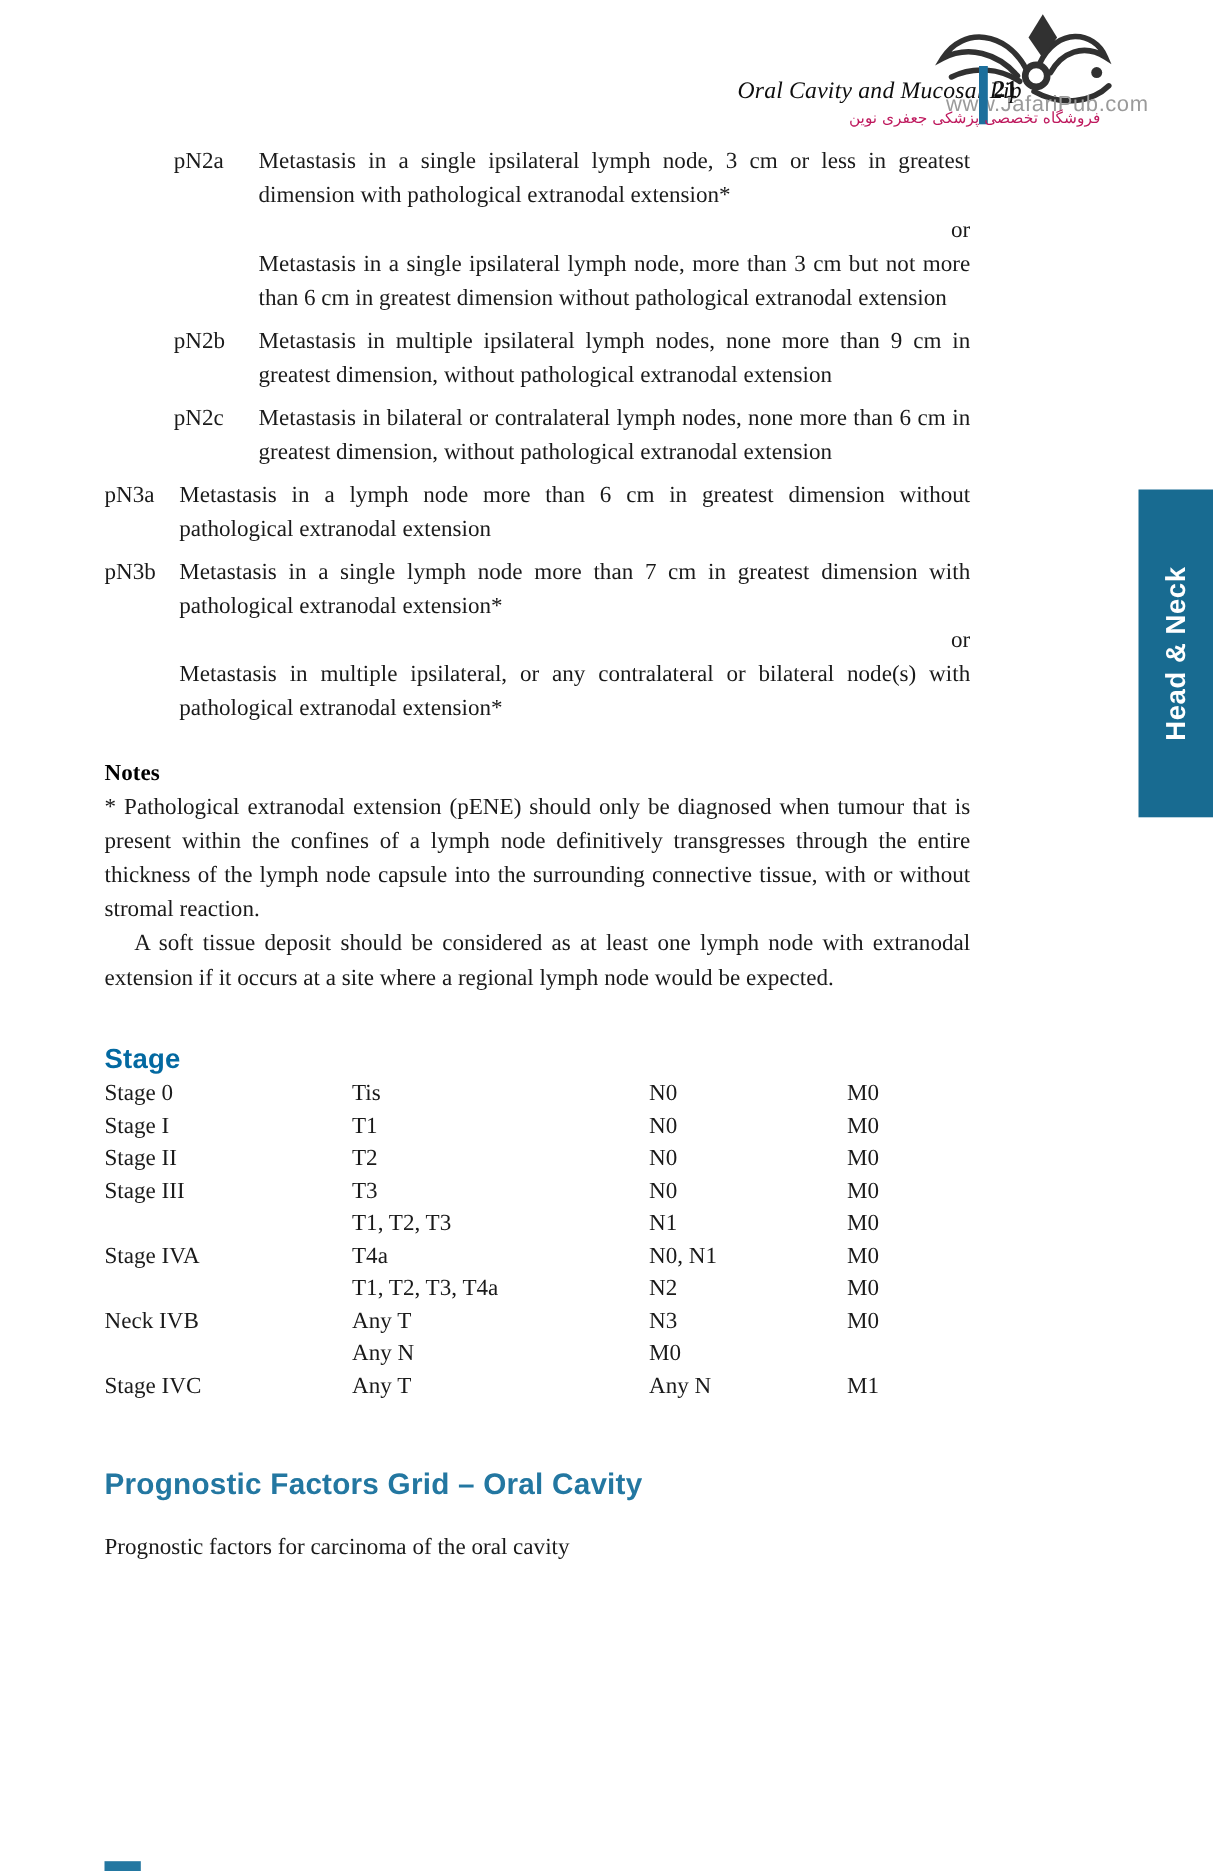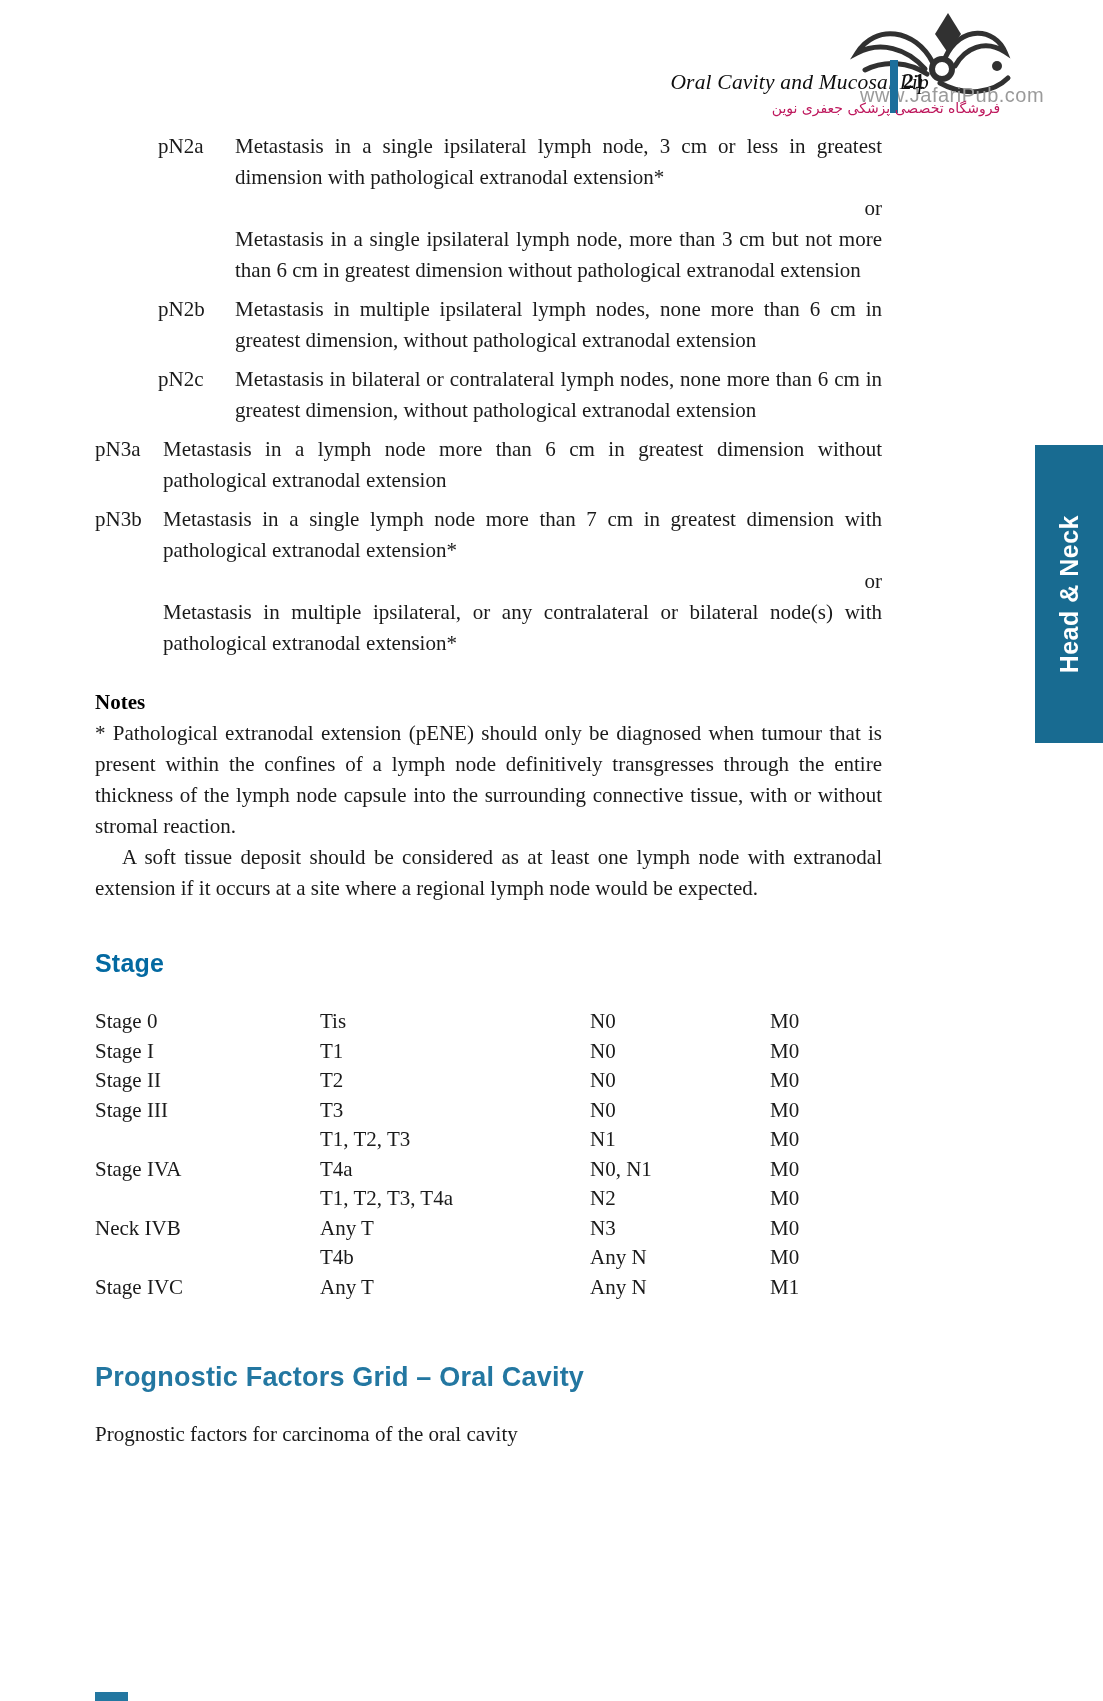--- a/index.html
+++ b/index.html
@@ -52,21 +52,21 @@
     margin:28px 0 0 0; font-size:21px; font-weight:bold; color:#000000;
     font-family:"Liberation Serif","DejaVu Serif",serif;
   }
   .note-p1 { margin:0; text-align:justify; }
   .note-p2 { margin:0; text-align:justify; text-indent:27px; }
 
   .stage-heading {
     margin:44px 0 0 0; font-family:"Liberation Sans","DejaVu Sans",sans-serif;
     font-weight:bold; font-size:25px; color:#0369a1; letter-spacing:.2px;
   }
-  .stage-table { margin-top:28px; line-height:29.5px; }
+  .stage-table { margin-top:0; line-height:29.5px; }
   .stage-row { display:grid; grid-template-columns:225px 270px 180px 1fr; }
   .stage-row div { white-space:nowrap; }
 
   .prog-heading {
     margin:60px 0 0 0; font-family:"Liberation Sans","DejaVu Sans",sans-serif;
     font-weight:bold; font-size:27px; color:#2377a1; letter-spacing:.2px;
   }
   .prog-text { margin:26px 0 0 0; font-size:21px; }
 
   .footer-mark { position:absolute; left:95px; top:1692px; width:33px; height:9px; background:#2377a1; }
@@ -104,21 +104,21 @@
 
     <div class="pn-item pn-l2">
       <span class="pn-label">pN2a</span>
       <div class="pn-p">Metastasis in a single ipsilateral lymph node, 3 cm or less in greatest dimension with pathological extranodal extension*</div>
       <div class="pn-p pn-or">or</div>
       <div class="pn-p">Metastasis in a single ipsilateral lymph node, more than 3 cm but not more than 6 cm in greatest dimension without pathological extranodal extension</div>
     </div>
 
     <div class="pn-item pn-l2">
       <span class="pn-label">pN2b</span>
-      <div class="pn-p">Metastasis in multiple ipsilateral lymph nodes, none more than 6 cm in greatest dimension, without pathological extranodal extension</div>
+      <div class="pn-p">Metastasis in multiple ipsilateral lymph nodes, none more than 9 cm in greatest dimension, without pathological extranodal extension</div>
     </div>
 
     <div class="pn-item pn-l2">
       <span class="pn-label">pN2c</span>
       <div class="pn-p">Metastasis in bilateral or contralateral lymph nodes, none more than 6 cm in greatest dimension, without pathological extranodal extension</div>
     </div>
 
     <div class="pn-item pn-l1">
       <span class="pn-label">pN3a</span>
       <div class="pn-p">Metastasis in a lymph node more than 6 cm in greatest dimension without pathological extranodal extension</div>
@@ -181,21 +181,20 @@
         <div>M0</div>
       </div>
       <div class="stage-row">
         <div>Neck IVB</div>
         <div>Any T</div>
         <div>N3</div>
         <div>M0</div>
       </div>
       <div class="stage-row">
         <div></div>
-        <div>T4b</div>
         <div>Any N</div>
         <div>M0</div>
       </div>
       <div class="stage-row">
         <div>Stage IVC</div>
         <div>Any T</div>
         <div>Any N</div>
         <div>M1</div>
       </div>
     </div>

